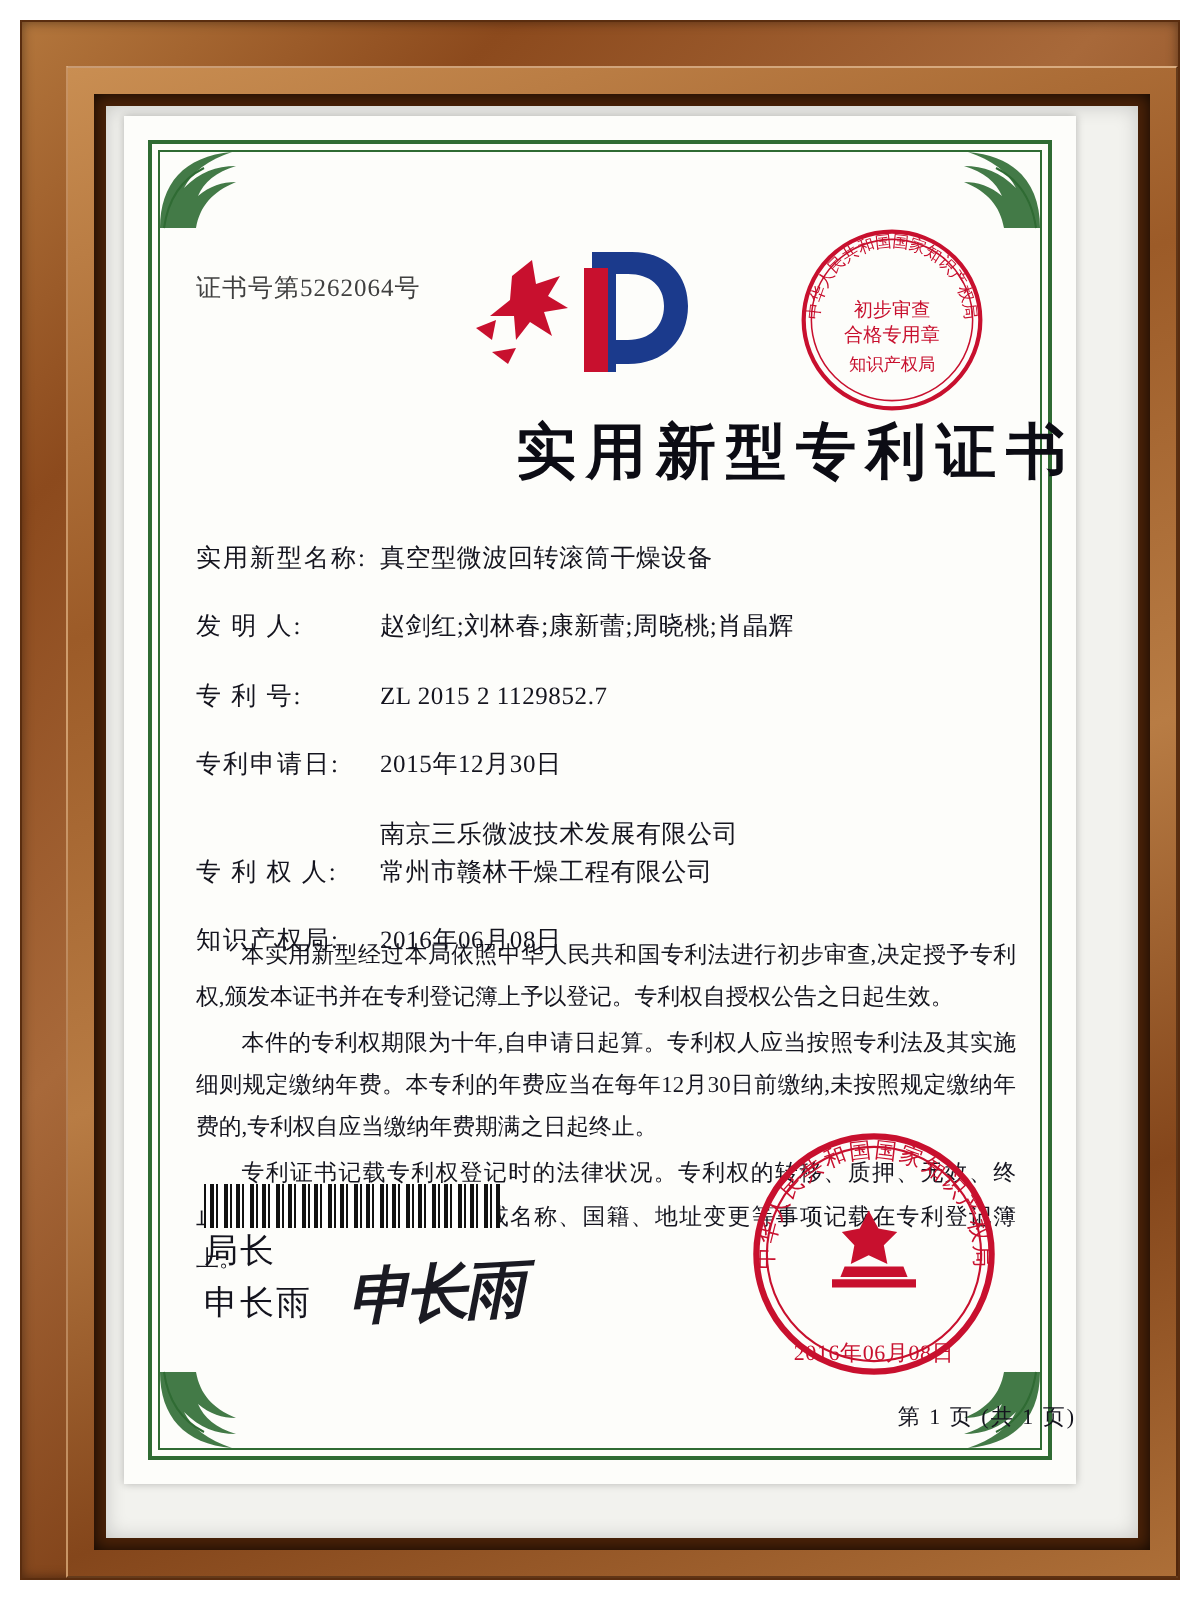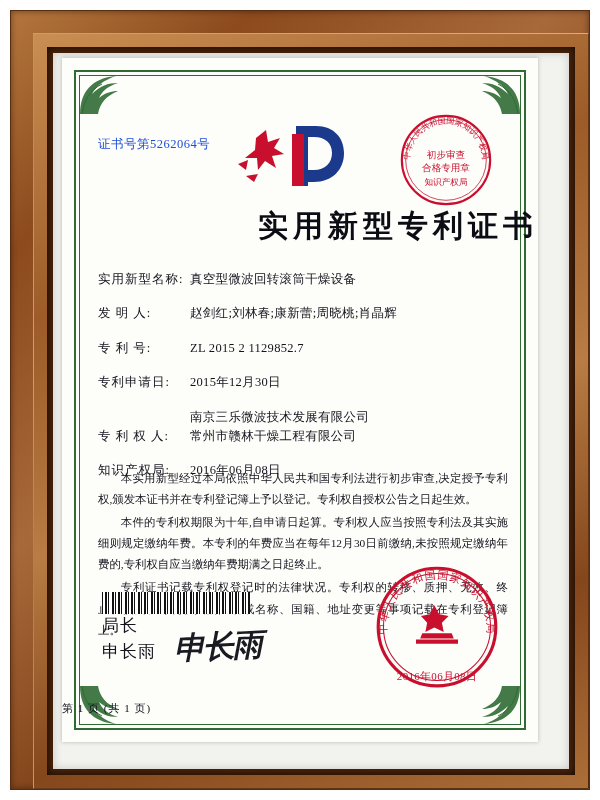--- a/index.html
+++ b/index.html
@@ -102,21 +102,21 @@
     right: 44px; top: 54px;
     width: 96px; height: 96px;
   }
   .seal-top svg { width:100%; height:100%; display:block; }
 
   
   .cert-no {
     position: absolute;
     left: 36px; top: 78px;
     font-size: 12.5px;
-    color: #1d4ed8;
+    color: #404040;
     letter-spacing: .5px;
   }
   .title {
     position: absolute;
     left: 0; right: 0;
     top: 148px;
     text-align: right;
     font-size: 30px;
     font-weight: bold;
     letter-spacing: 5px;
@@ -211,21 +211,21 @@
     text-align: center;
     font-size: 11px;
     color: #c8102e;
     letter-spacing: .3px;
   }
 
   .page-no {
     position: absolute;
     left: 0; right: 0;
     bottom: 26px;
-    text-align: left;
+    text-align: right;
     font-size: 11px;
     color: #14141e;
     letter-spacing: 1px;
   }
 </style>
 </head>
 <body>
 
 <div class="frame-outer">
   <div class="frame-bevel"></div>

